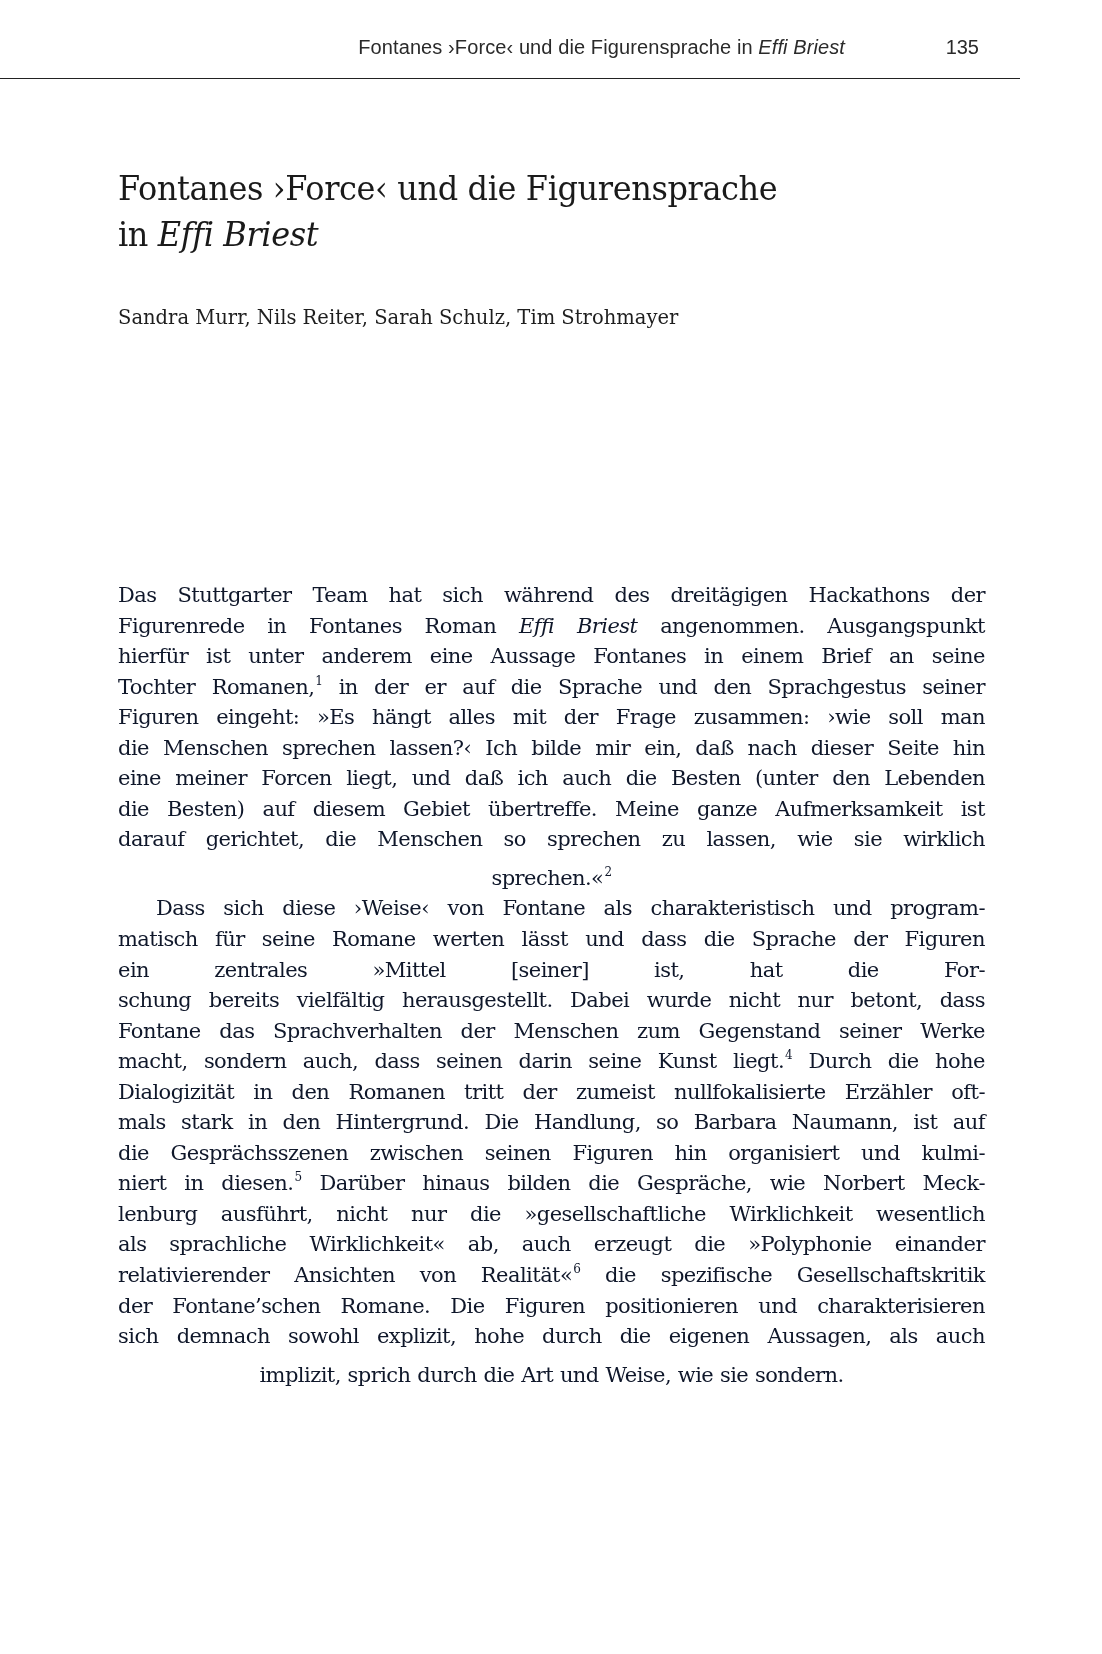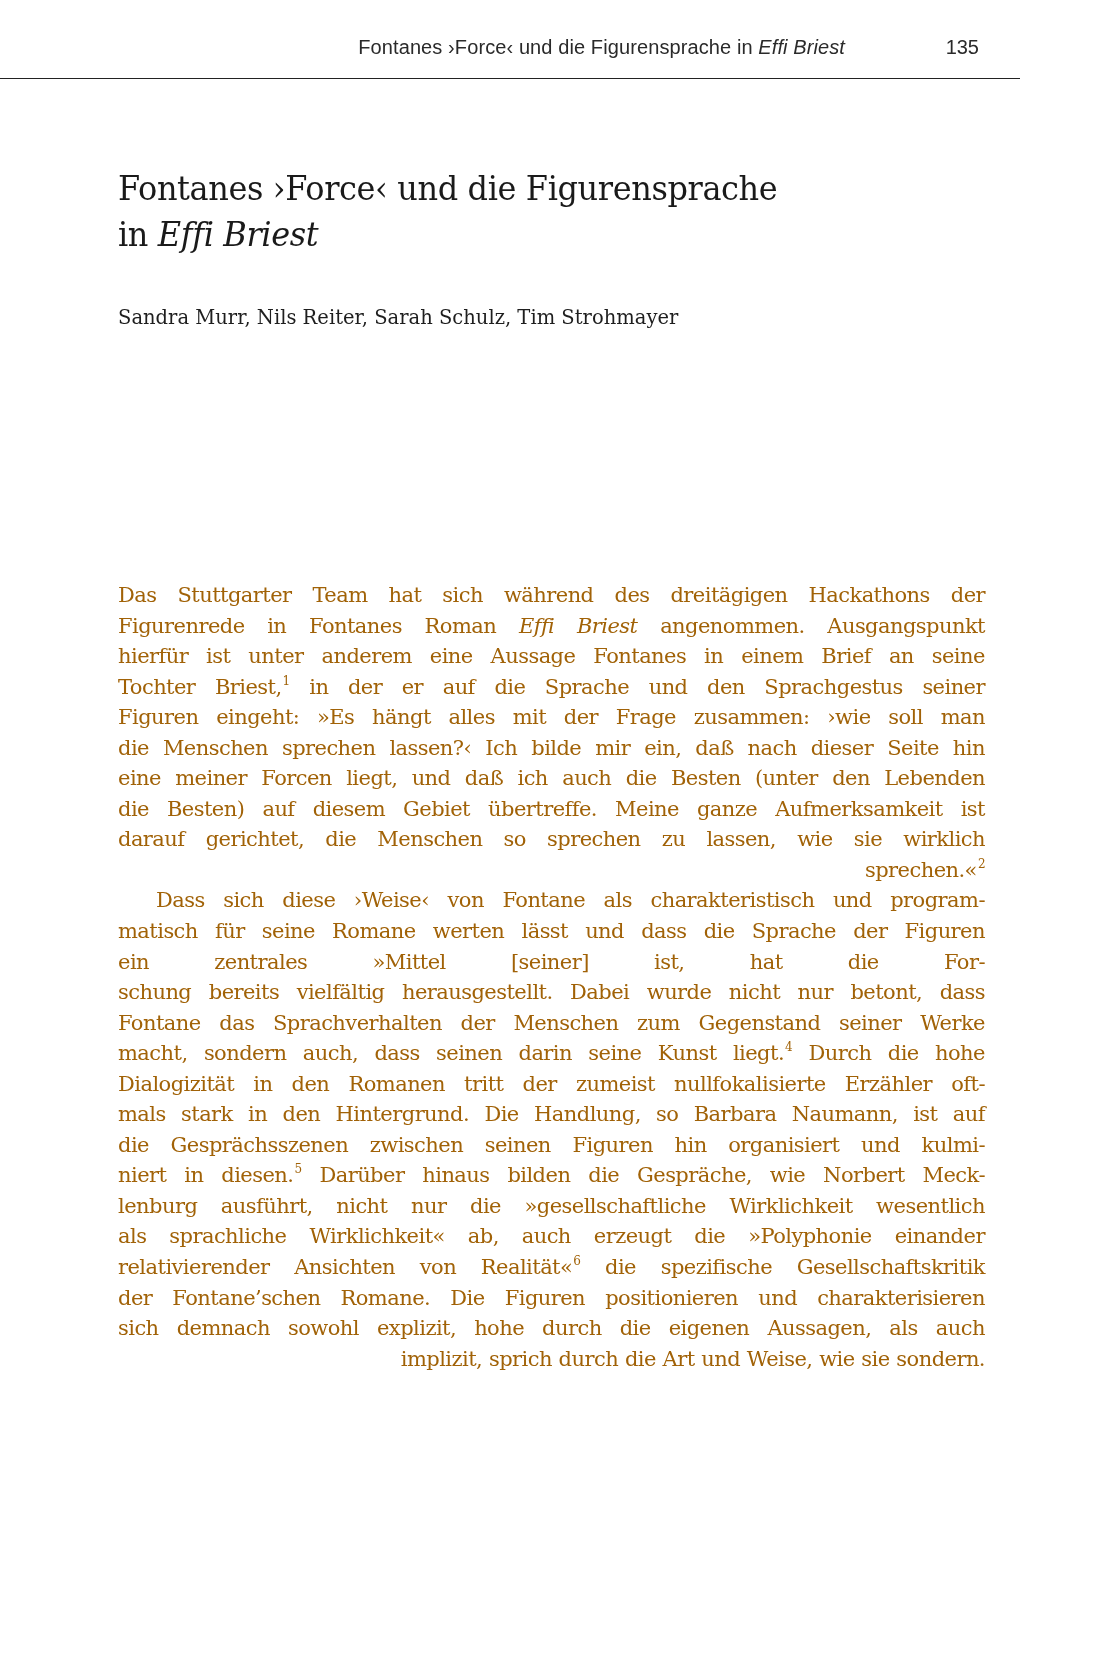--- a/index.html
+++ b/index.html
@@ -65,33 +65,34 @@
       transform: scaleX(0.93);
       transform-origin: left top;
     }
     .body-text {
       position: absolute;
       left: 118px;
       top: 580px;
       width: 867px;
       font-family: "DejaVu Serif", serif;
       font-size: 21px;
-      color: #a16207;
+      color: #0f172a;
     }
     .body-text .ln {
       height: 30.55px;
       line-height: 30.55px;
       white-space: nowrap;
       display: flex;
       justify-content: space-between;
       letter-spacing: -0.55px;
     }
     .body-text .ln.last {
-      justify-content: flex-end;
+      justify-content: center;
       gap: 0.32em;
+      margin-top: 8px;
     }
     .body-text .ln.indent {
       padding-left: 38px;
     }
     .body-text .ln span.w { display: inline-block; }
     sup.fn {
       font-size: 12px;
       vertical-align: 0;
       position: relative;
       top: -9px;
@@ -146,21 +147,21 @@
       <span class="w"><span>Aussage</span></span>
       <span class="w"><span>Fontanes</span></span>
       <span class="w"><span>in</span></span>
       <span class="w"><span>einem</span></span>
       <span class="w"><span>Brief</span></span>
       <span class="w"><span>an</span></span>
       <span class="w"><span>seine</span></span>
     </div>
     <div class="ln">
       <span class="w"><span>Tochter</span></span>
-      <span class="w"><span>Briest,</span><sup class="fn">1</sup></span>
+      <span class="w"><span>Romanen,</span><sup class="fn">1</sup></span>
       <span class="w"><span>in</span></span>
       <span class="w"><span>der</span></span>
       <span class="w"><span>er</span></span>
       <span class="w"><span>auf</span></span>
       <span class="w"><span>die</span></span>
       <span class="w"><span>Sprache</span></span>
       <span class="w"><span>und</span></span>
       <span class="w"><span>den</span></span>
       <span class="w"><span>Sprachgestus</span></span>
       <span class="w"><span>seiner</span></span>

